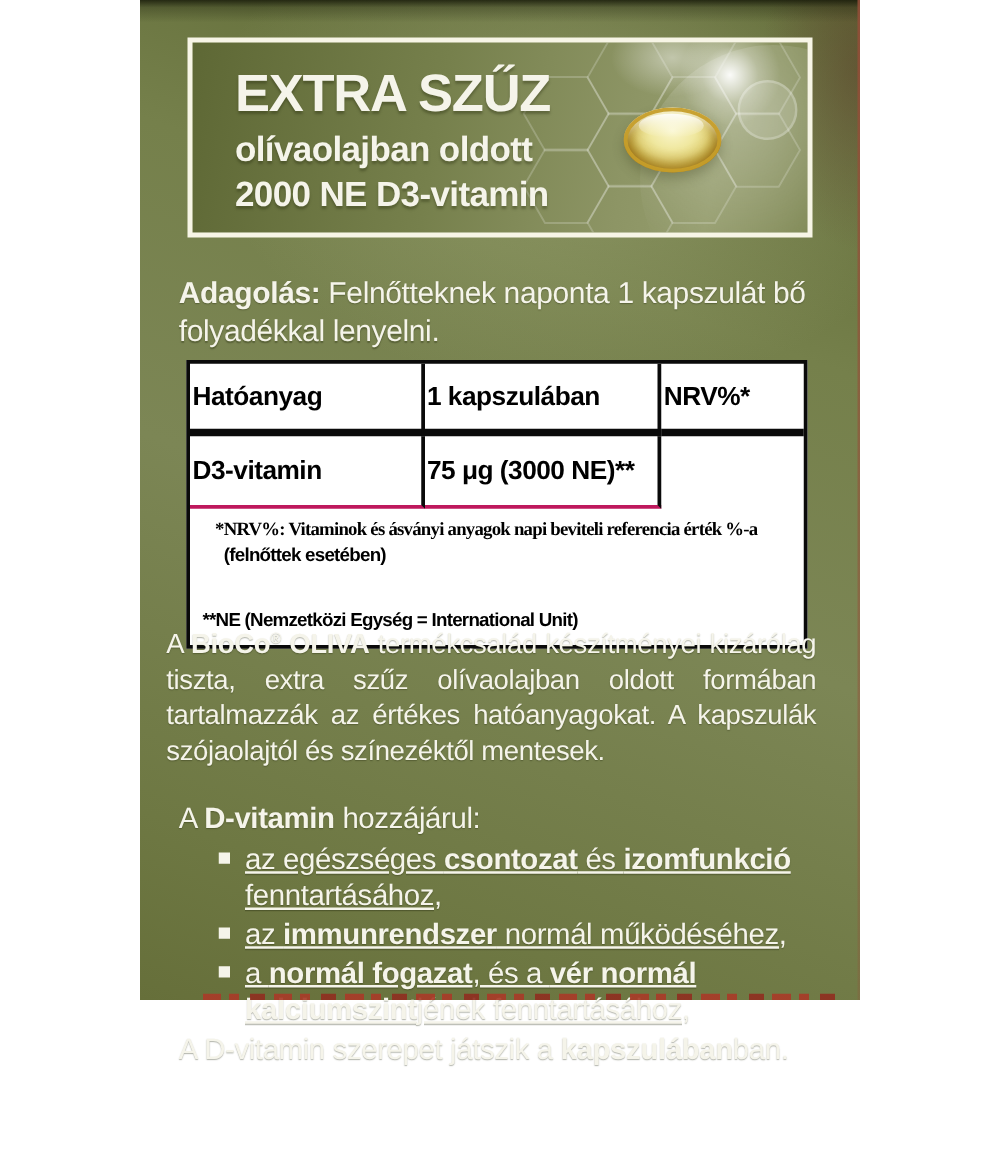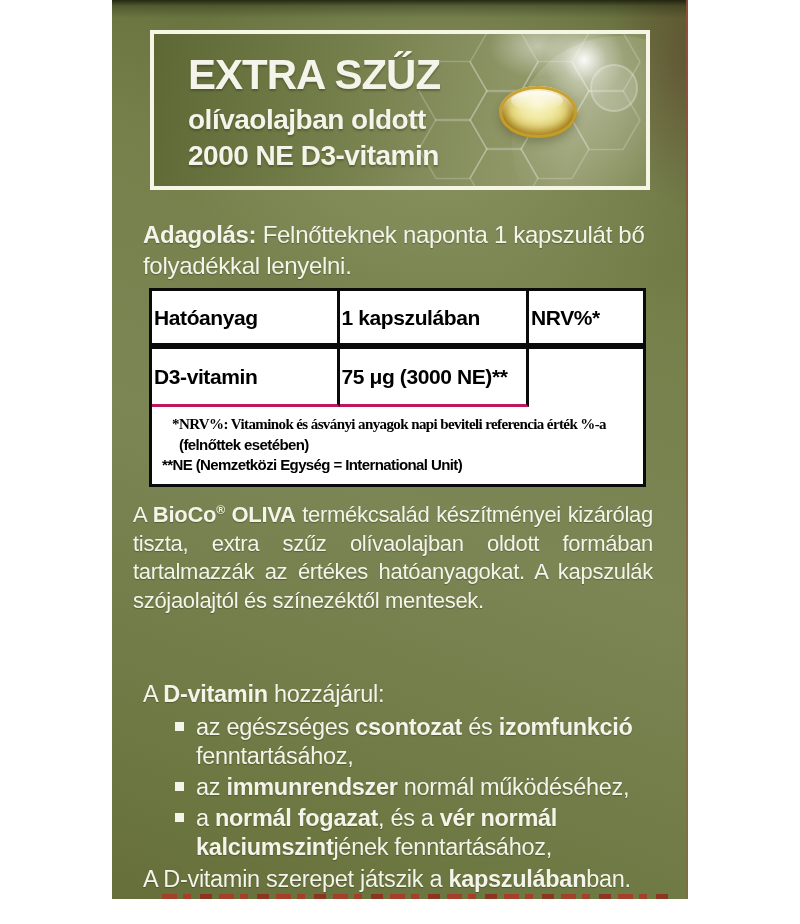--- a/index.html
+++ b/index.html
@@ -3,21 +3,21 @@
 <meta charset="utf-8">
 <style>
   html,body { margin:0; padding:0; background:#ffffff; }
   .page {
     position:relative; width:800px; height:924px; overflow:hidden;
     background:#ffffff;
     font-family:"Liberation Sans", sans-serif;
   }
   
   .label {
-    position:absolute; left:112px; top:0; width:576px; height:899px;
+    position:absolute; left:112px; top:0; width:576px; height:800px;
     color:#f5f4ea;
     background:
       linear-gradient(180deg, rgba(24,27,10,0.85) 0px, rgba(24,27,10,0.30) 6px, rgba(24,27,10,0) 18px),
       radial-gradient(110px 200px at 100% 7%, rgba(92,62,44,0.50), rgba(92,62,44,0) 72%),
       radial-gradient(430px 300px at 62% 13%, rgba(172,180,134,0.50), rgba(172,180,134,0) 70%),
       linear-gradient(200deg, #59632f 0%, #75804b 30%, #7c8655 55%, #6e7843 85%, #666f3a 100%);
   }
   .label::after {
     content:""; position:absolute; right:0; top:0; width:2px; height:100%;
     background:linear-gradient(180deg, rgba(150,78,56,0.85), rgba(150,78,56,0.25));
@@ -87,33 +87,33 @@
   }
   .c1,.c2 { border-right:3px solid #0a0a0a; }
   .thead .cell { padding:15px 2px 13px; border-bottom:6px solid #0a0a0a; }
   .tdata .cell { padding:16px 2px 15px; border-bottom:3px solid #be185d; }
   .fnotes {
     padding:8px 8px 9px 10px; font-weight:bold; font-size:15px;
     letter-spacing:-0.6px; line-height:1.33;
   }
   .fn-l1 { padding-left:10px;font-family:Liberation Serif, serif; }
   .fn-l2 { padding-left:17px; }
-  .fn-l3 { padding-left:0; }
+  .fn-l3 { padding-left:0;margin-top:32px; }
 
   
   .intro {
     position:absolute; left:21px; top:496px; width:520px;
     font-size:22px; line-height:28.5px; letter-spacing:-0.3px;
     text-align:justify;
   }
 
   
-  .benefits { position:absolute; left:31px; top:640px; width:524px; font-size:23.5px; line-height:29px; letter-spacing:-0.3px;margin-top:40px; }
+  .benefits { position:absolute; left:31px; top:640px; width:524px; font-size:23.5px; line-height:29px; letter-spacing:-0.3px; }
   .benefits ul { margin:4px 0 0 30px; padding:0; list-style:none; }
-  .benefits li { position:relative; padding-left:23px; margin-bottom:2px; }
+  .benefits li { position:relative; padding-left:23px; margin-bottom:2px;text-decoration:underline; }
   .sq {
     position:absolute; left:2px; top:9px; width:9px; height:9px;
     background:#f5f4ea; display:block;
   }
   .closing { margin-top:3px; }
 
   .b { font-weight:bold; }
   .sup { font-size:55%; vertical-align:super; }
 
   

